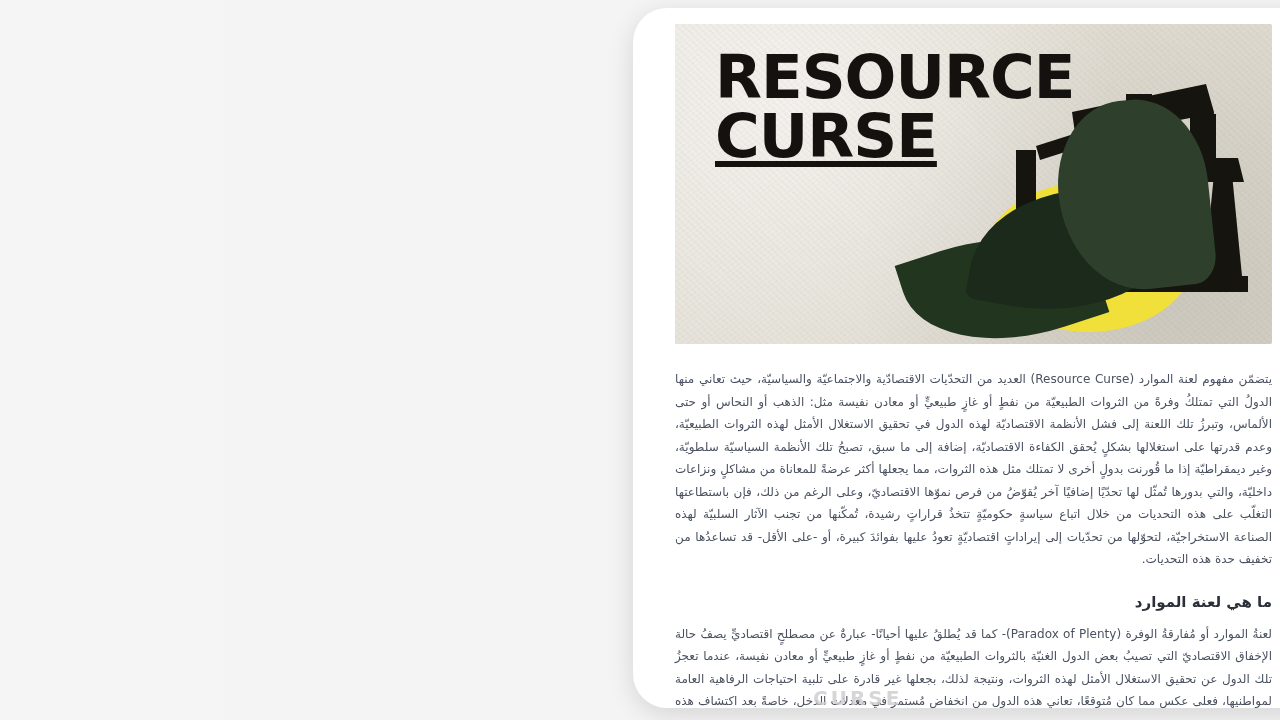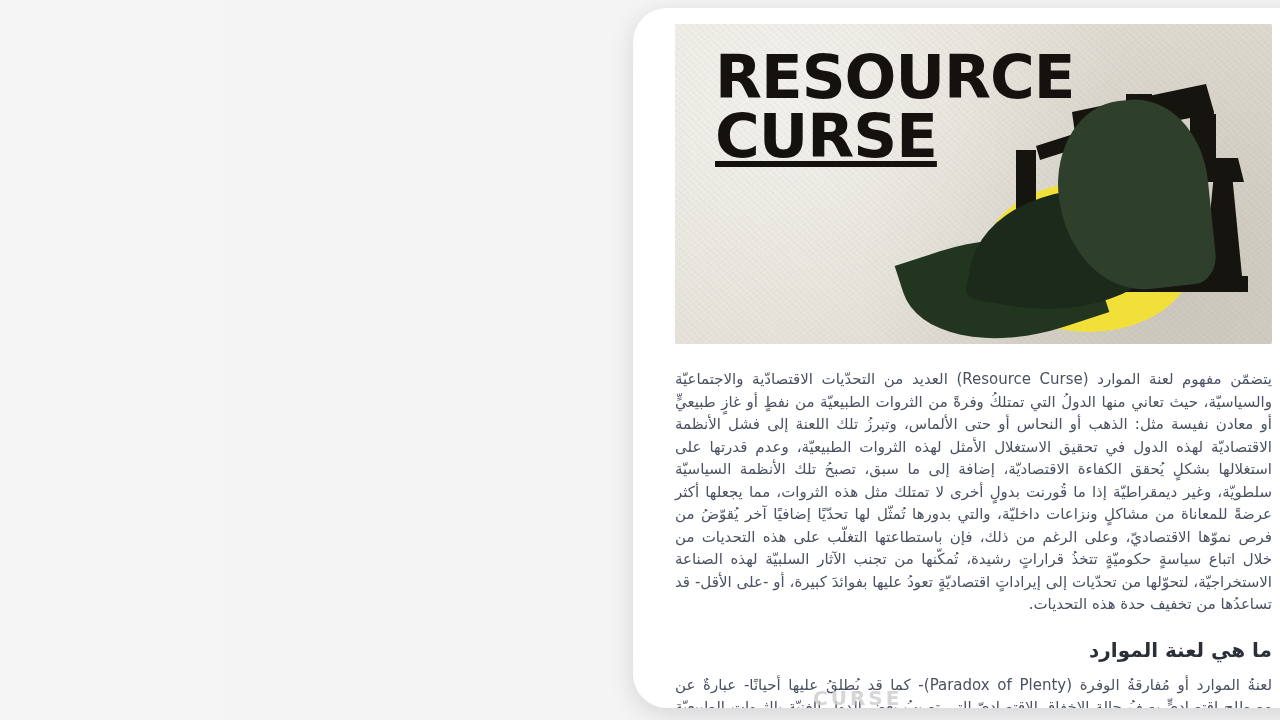--- a/index.html
+++ b/index.html
@@ -121,30 +121,30 @@
     position: absolute;
     left: 42px;
     top: 360px;
     width: 597px;
     direction: rtl;
     text-align: justify;
     color: #3d4450;
   }
 
   .para {
-    font-size: 15px;
+    font-size: 12px;
     line-height: 22.5px;
     color: #4a5160;
     margin: 0 0 8px 0;
     text-align: justify;
     font-family: "DejaVu Sans", sans-serif;
   }
 
   .section-title {
-    font-size: 20px;
+    font-size: 15px;
     font-weight: bold;
     color: #2b3038;
     margin: 22px 0 12px 0;
     text-align: right;
     font-family: "DejaVu Sans", sans-serif;
   }
 
   
   .watermark {
     position: absolute;

